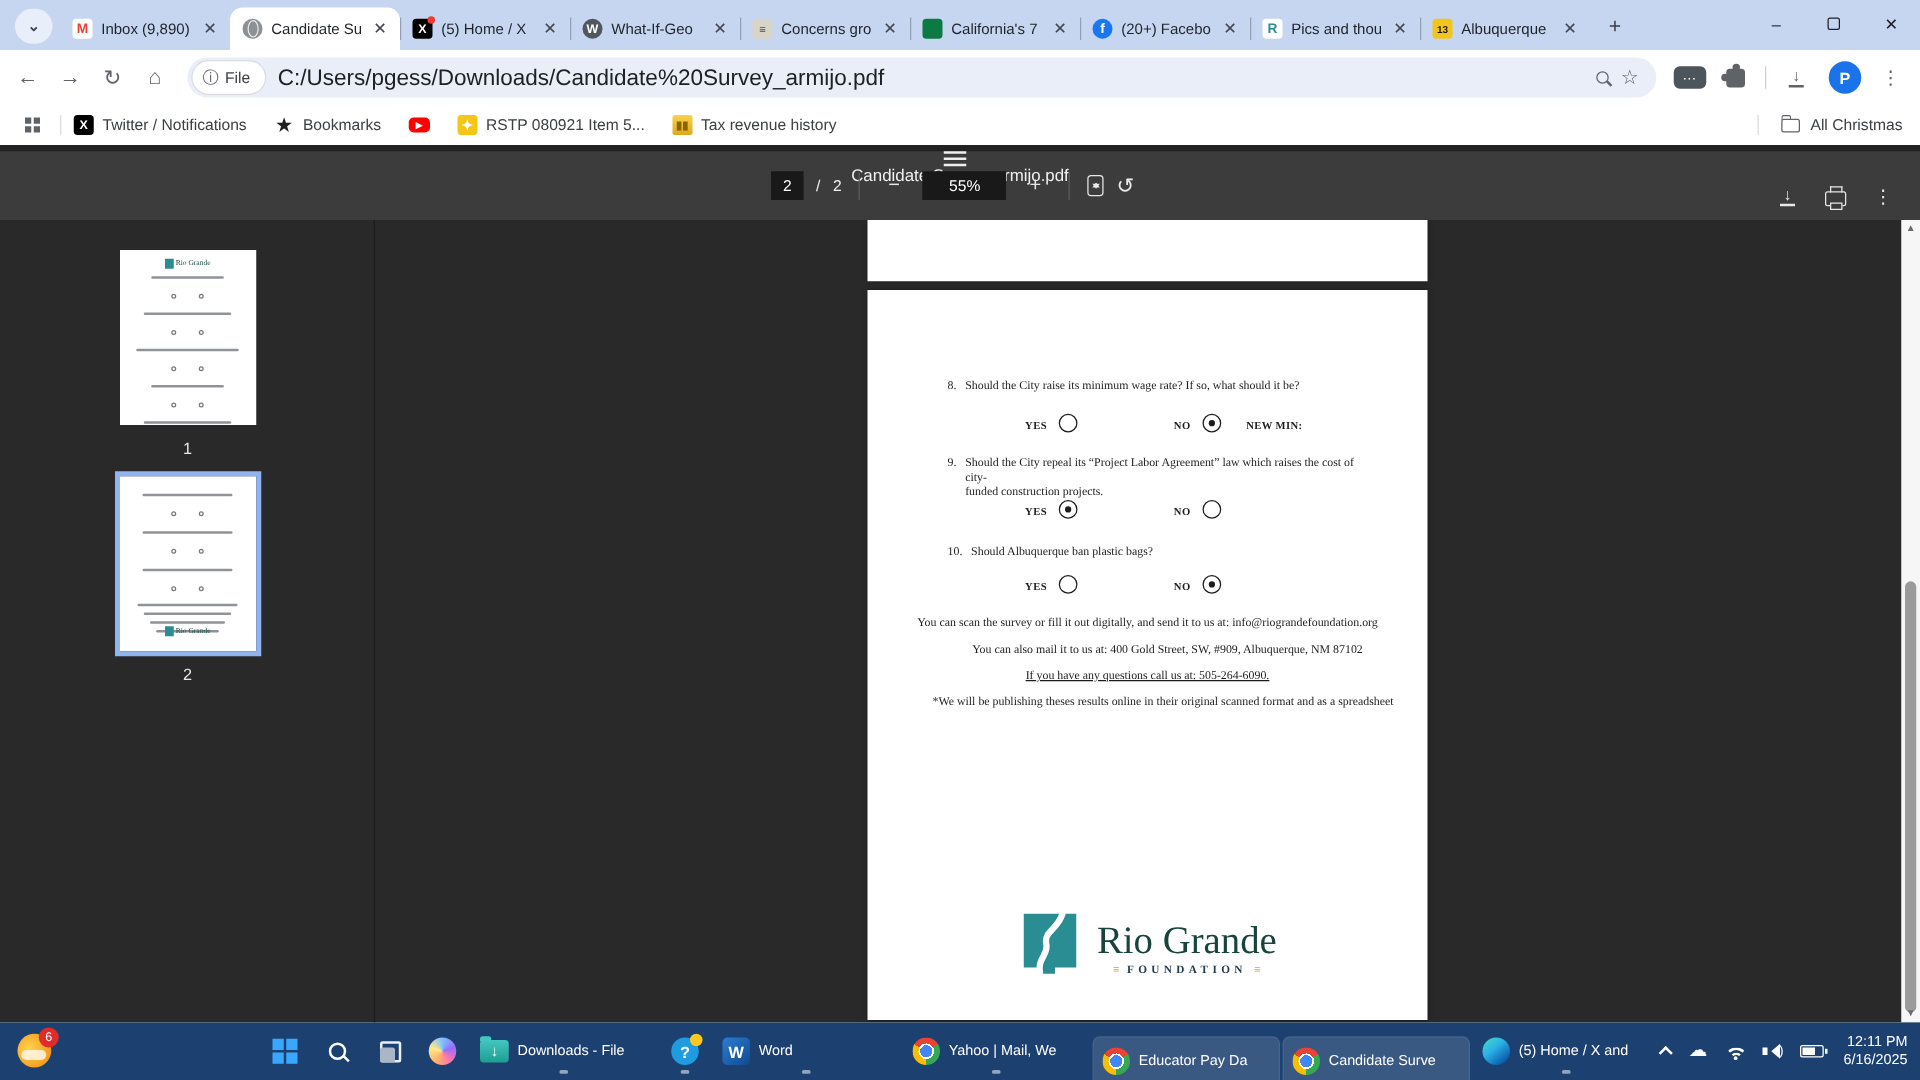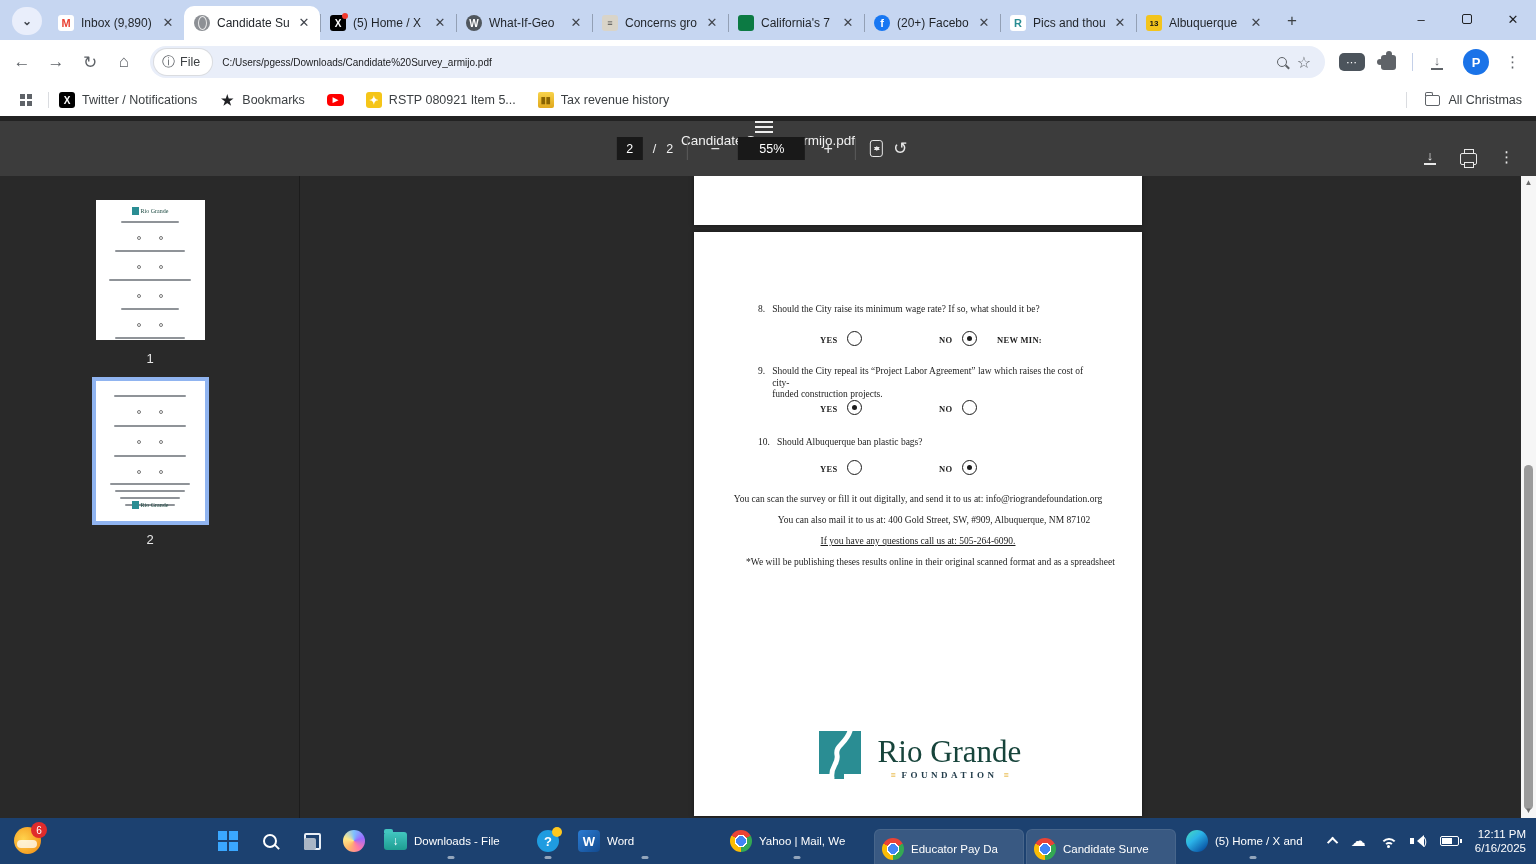--- a/index.html
+++ b/index.html
@@ -35,21 +35,21 @@
   .winbtn { width:46px; height:38px; display:flex; align-items:center; justify-content:center; color:#202124; font-size:13px; }
   .winbtn .maxbox { width:10px; height:10px; border:1.2px solid #202124; border-radius:2px; }
 
   
   #toolbar { height:44px; background:#fff; display:flex; align-items:center; padding:0 10px 0 6px; gap:2px; }
   .navbtn { width:32px; height:32px; display:flex; align-items:center; justify-content:center; color:#5f6368; font-size:17px; border-radius:50%; flex:none; }
   #omnibox { flex:1; height:32px; background:#e9eef9; border-radius:16px; margin:0 6px 0 8px; display:flex; align-items:center; padding:0 10px 0 4px; min-width:0; }
   #file-chip { background:#fff; border-radius:13px; height:26px; display:flex; align-items:center; gap:5px; padding:0 12px 0 8px;
     font-size:12.5px; color:#3c4043; box-shadow:0 0 0 1px #dadce0; flex:none; }
   #file-chip .info { font-size:13px; color:#5f6368; }
-  #url-text { font-size:10px; color:#202124; margin-left:10px; white-space:nowrap; overflow:hidden; flex:1; }
+  #url-text { font-size:18px; color:#202124; margin-left:10px; white-space:nowrap; overflow:hidden; flex:1; }
   .mag { width:10px; height:10px; border:1.7px solid #5f6368; border-radius:50%; position:relative; margin:0 10px; flex:none; }
   .mag::after { content:""; position:absolute; width:5px; height:1.7px; background:#5f6368; right:-4px; bottom:-2px; transform:rotate(45deg); }
   .star-ico { color:#5f6368; font-size:16px; margin-right:4px; }
   #ext-badge { width:26px; height:18px; border-radius:5px; background:#4c545c; color:#fff; font-size:11px; letter-spacing:1px;
     display:flex; align-items:center; justify-content:center; margin:0 6px; flex:none; }
   .puzzle { width:15px; height:15px; background:#5f6368; border-radius:3px; position:relative; margin:0 8px; flex:none; }
   .puzzle::before { content:""; position:absolute; top:-4px; left:4.5px; width:6px; height:6px; border-radius:50%; background:#5f6368; }
   .puzzle::after { content:""; position:absolute; left:-4px; top:4.5px; width:6px; height:6px; border-radius:50%; background:#5f6368; }
   .tb-sep { width:1px; height:18px; background:#c4d0e8; margin:0 6px; flex:none; }
   .dlicon { position:relative; width:16px; height:15px; color:#5f6368; flex:none; margin:0 8px; text-align:center; font-size:13px; line-height:11px; }

